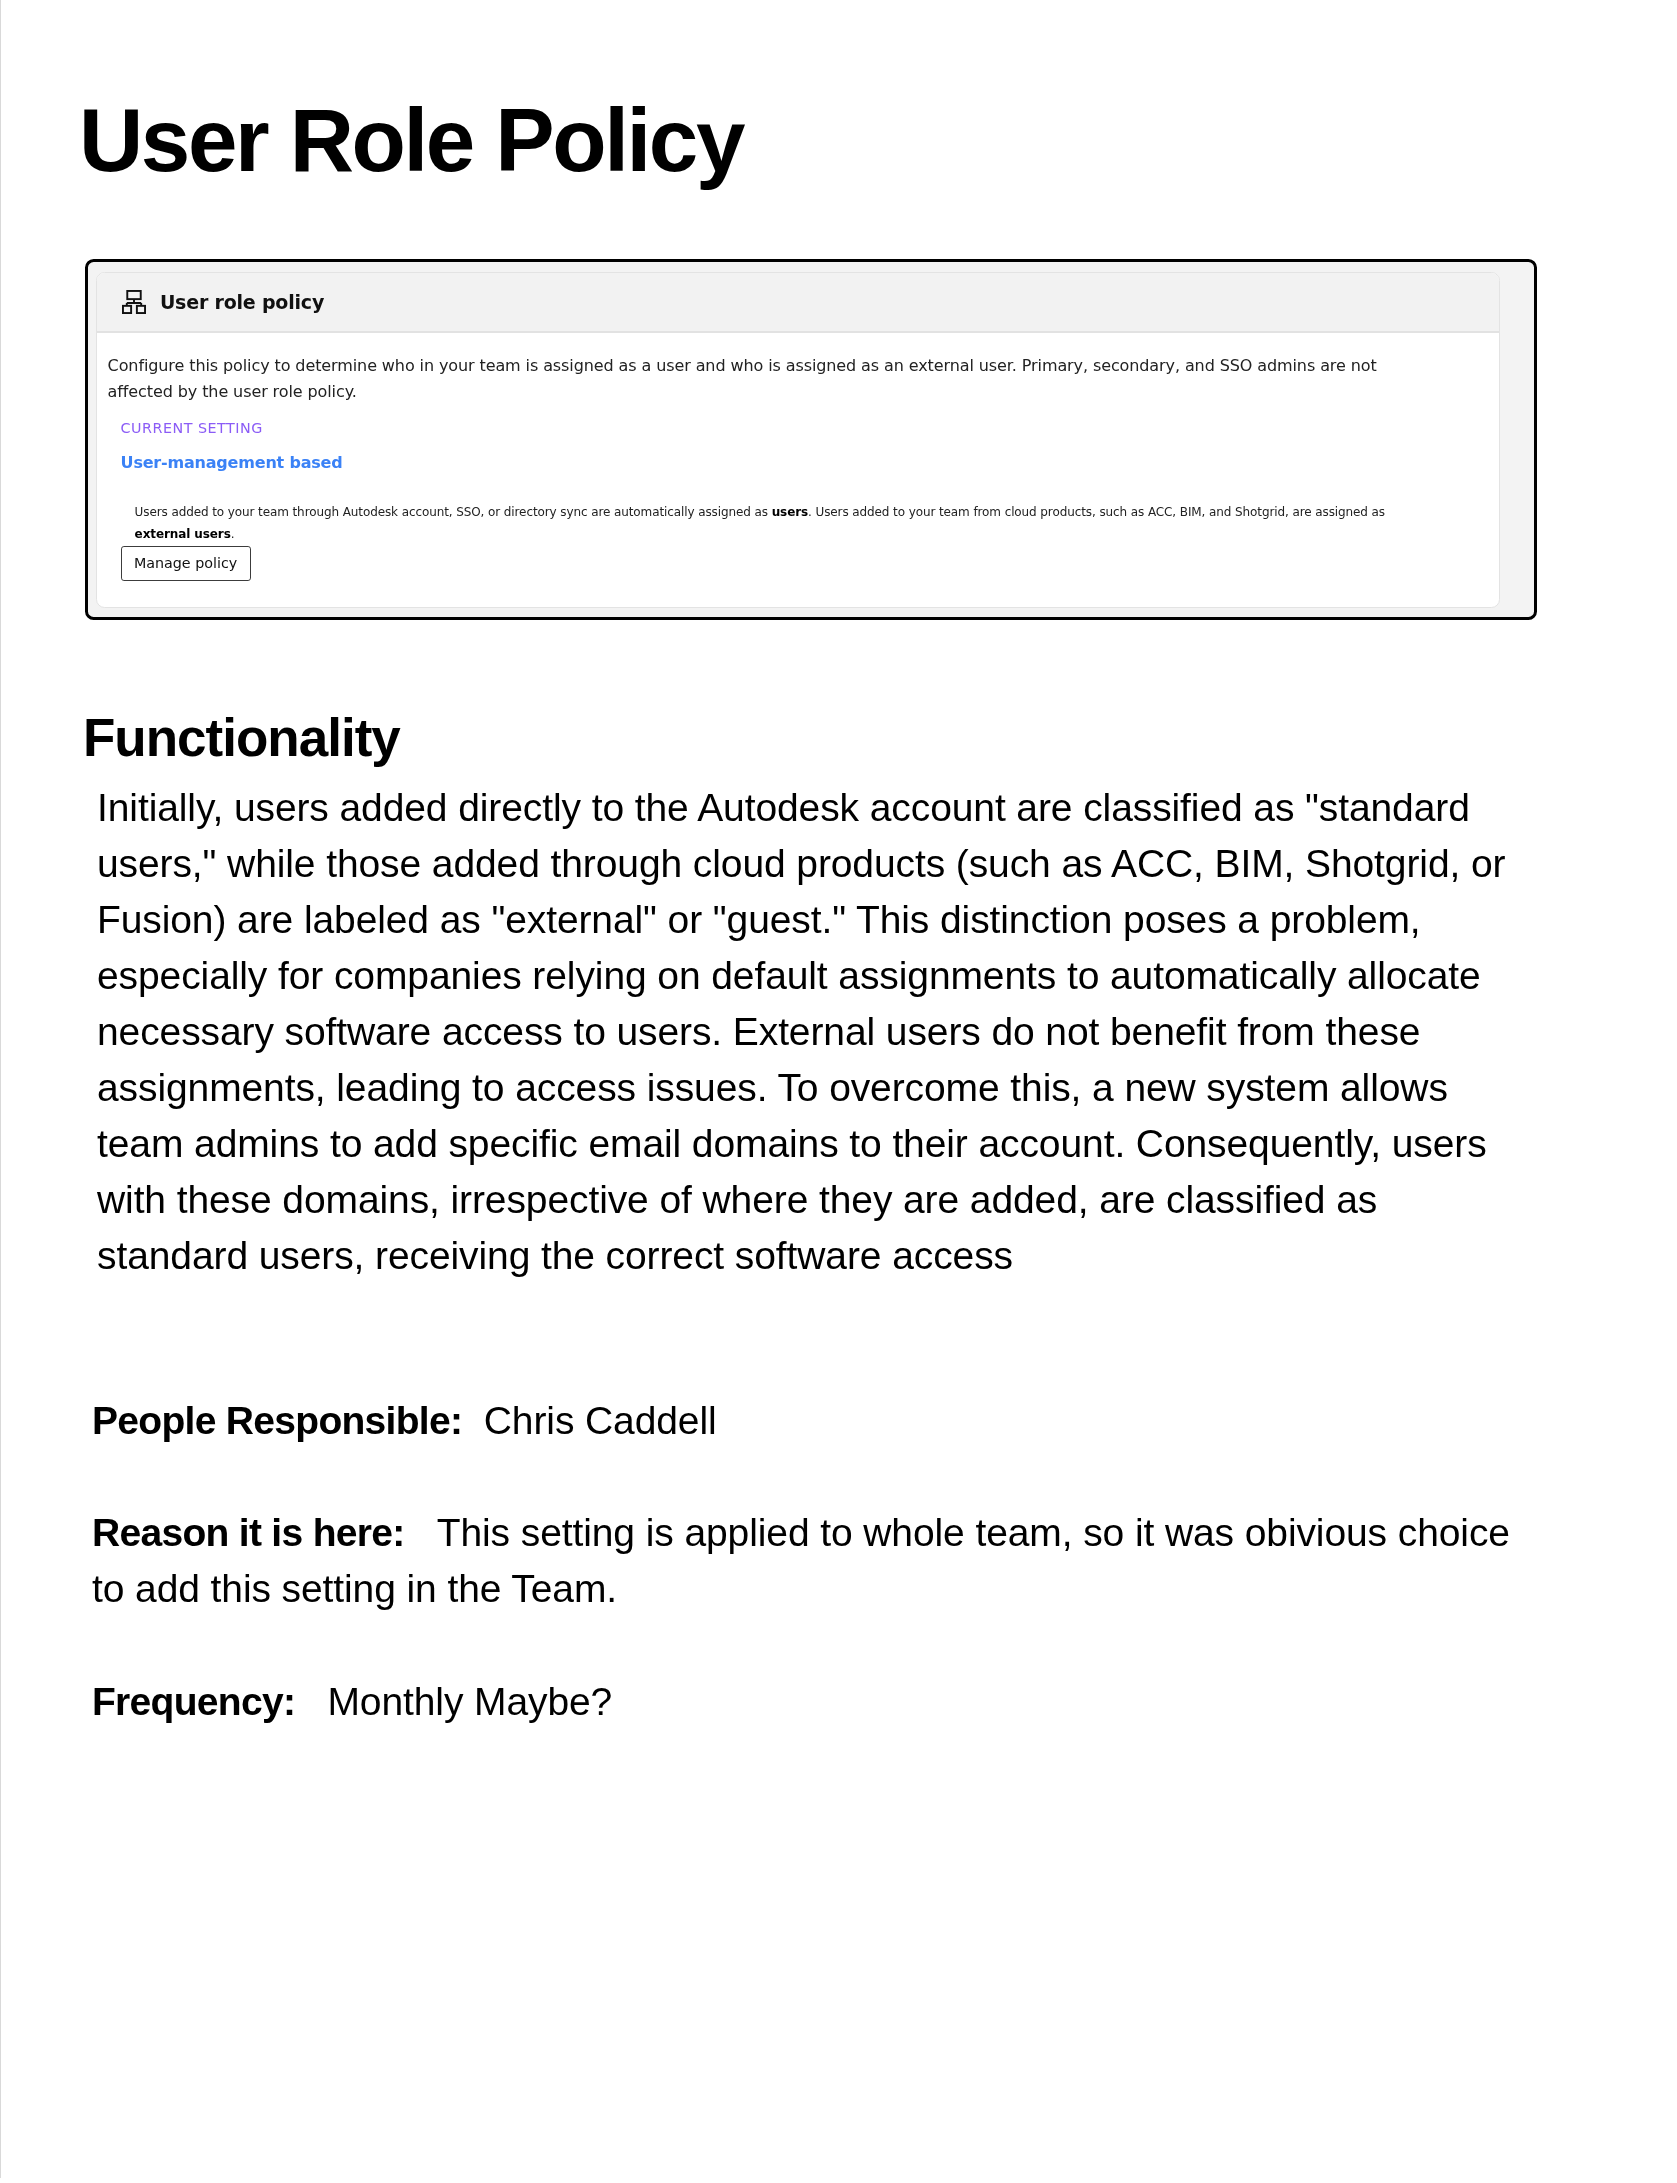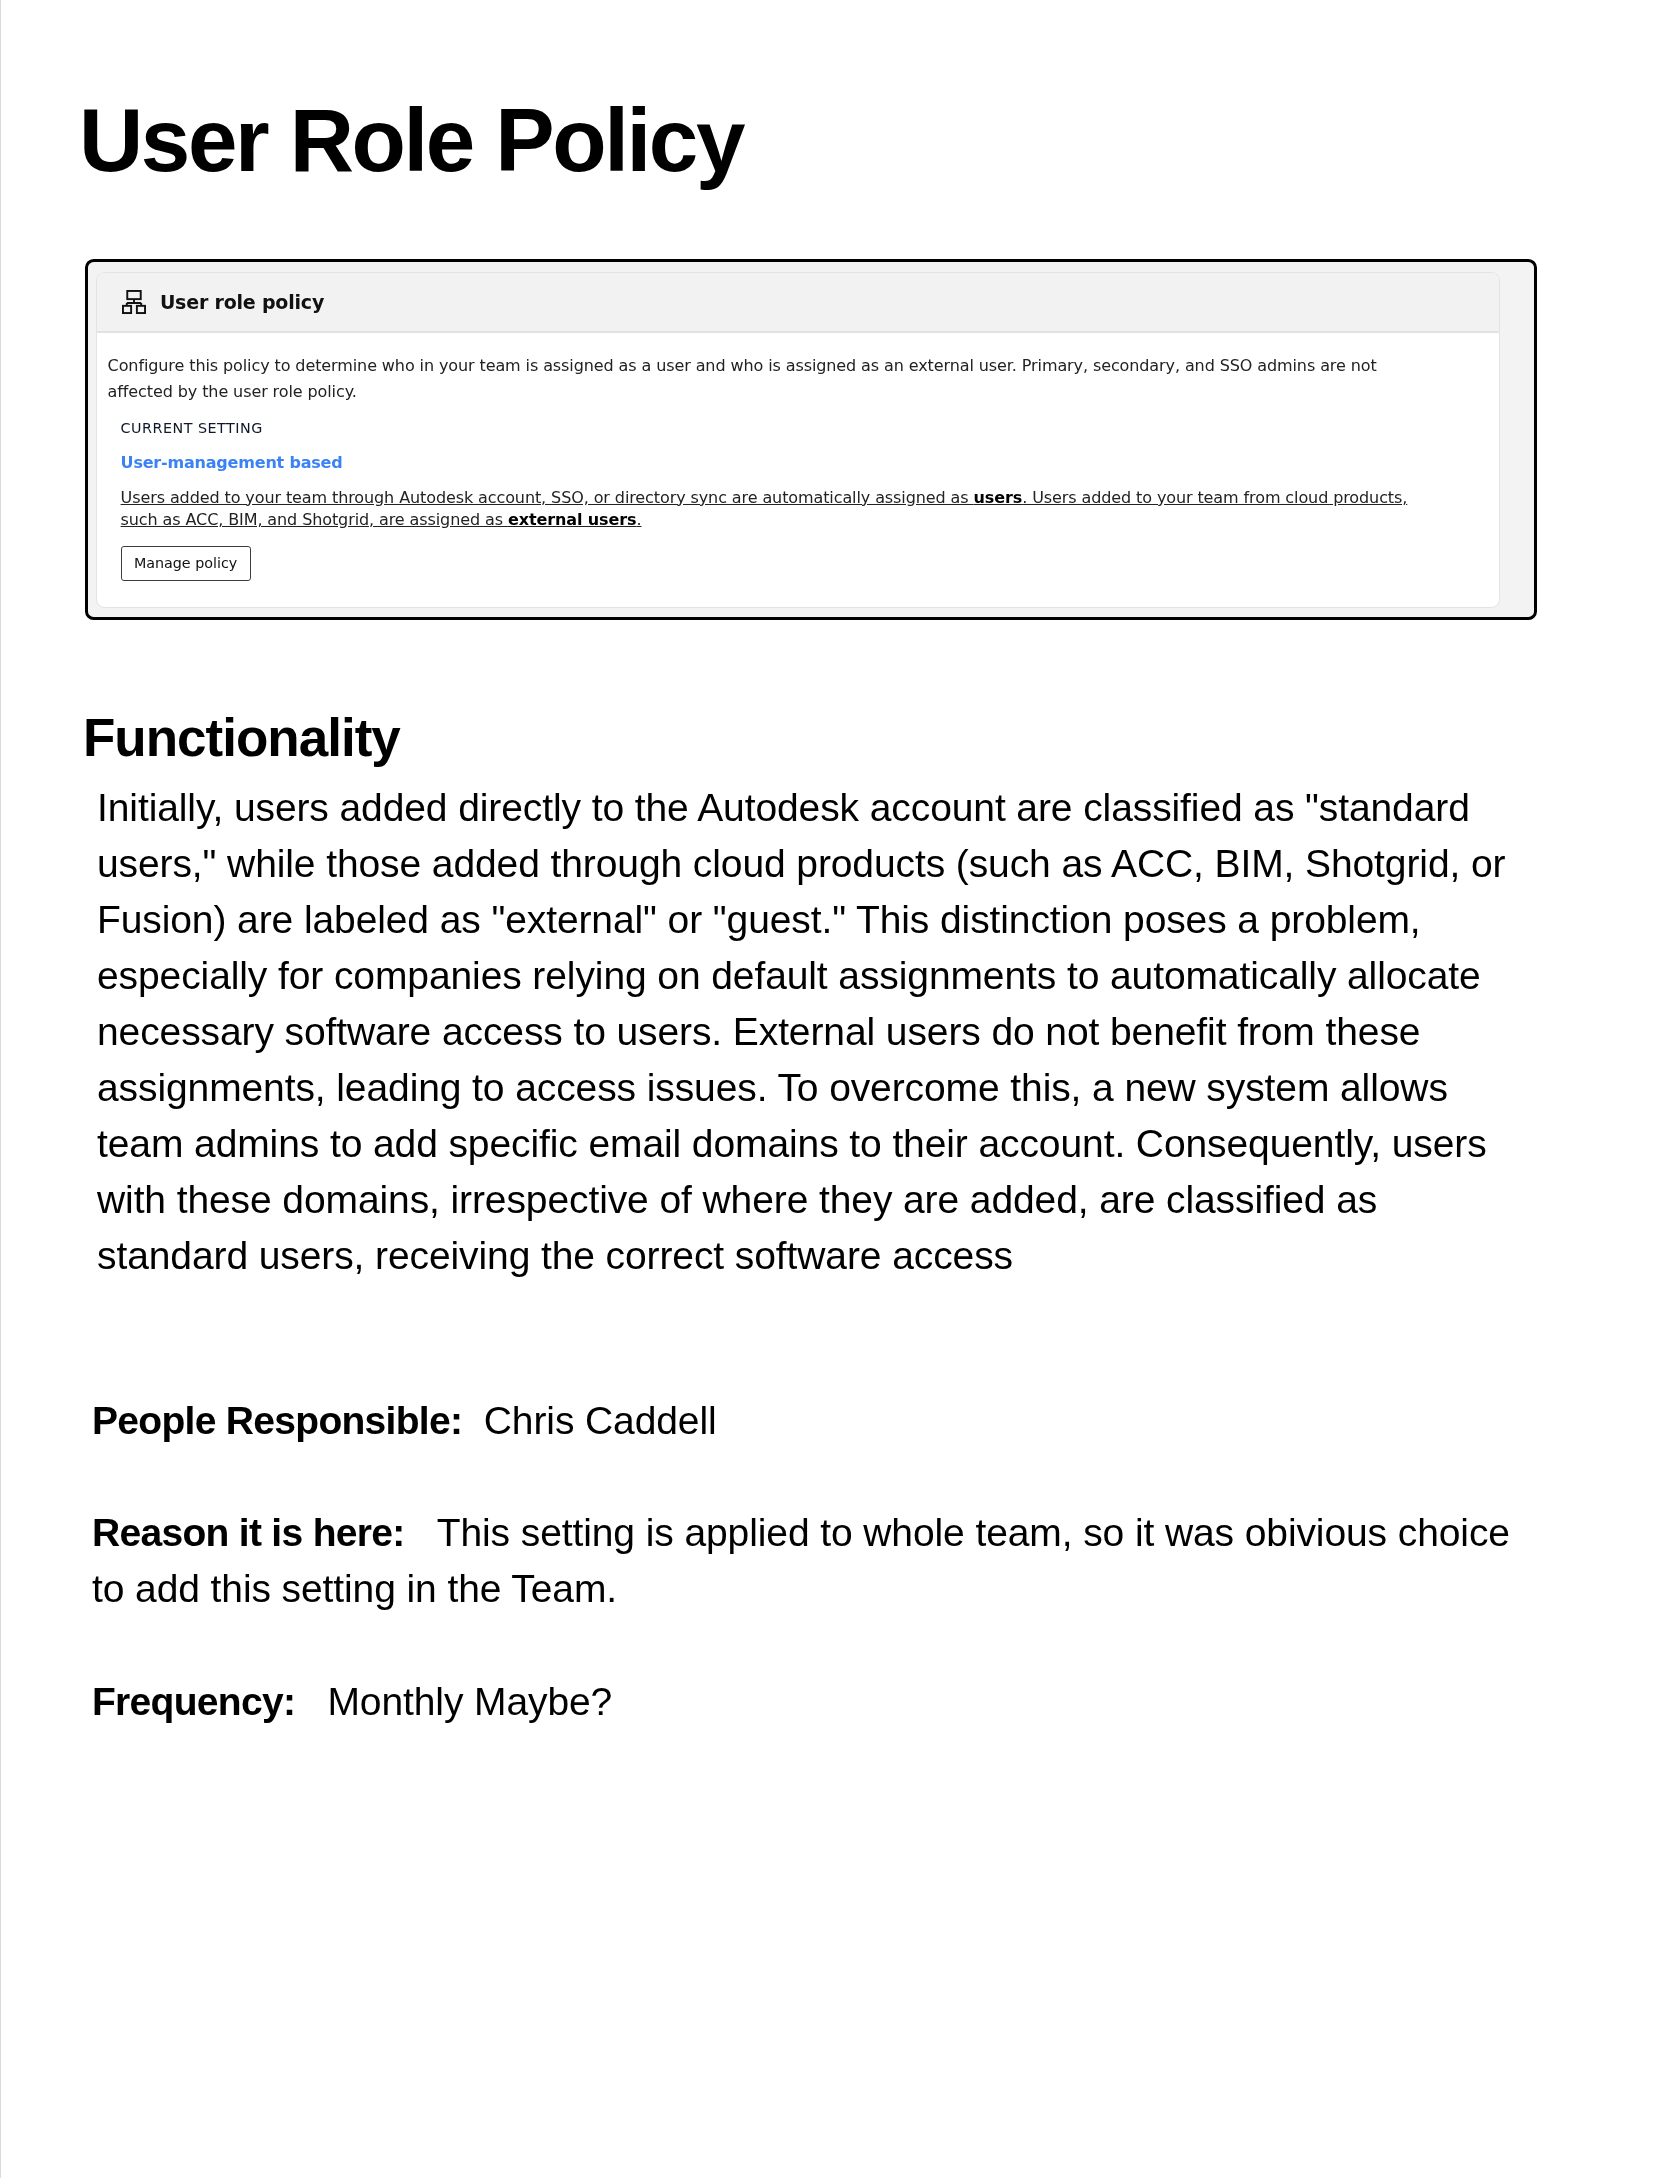--- a/index.html
+++ b/index.html
@@ -46,29 +46,29 @@
   .card-header .icon { width: 24px; height: 24px; margin-right: 14.3px; display: inline-block; }
   .card-header .title { font-size: 19px; font-weight: 600; color: #111; letter-spacing: -0.2px; }
   .card-body { position: relative; padding: 0 0 0 24px; }
   .desc {
     position: absolute; left: 11px; top: 20px; width: 1328px;
     font-size: 16px; line-height: 26px; color: #222; letter-spacing: -0.1px;
     margin: 0;
   }
   .cs-label {
     position: absolute; left: 24px; top: 87px;
-    font-size: 14.3px; color: #0f172a; letter-spacing: 0.5px; margin: 0;
+    font-size: 14.3px; color: #8b5cf6; letter-spacing: 0.5px; margin: 0;
   }
   .cs-value {
     position: absolute; left: 24px; top: 120px;
     font-size: 16px; font-weight: 700; color: #3b82f6; letter-spacing: -0.2px; margin: 0;
   }
   .cs-desc {
     position: absolute; left: 24px; top: 154px; width: 1299px;
-    font-size: 16px; line-height: 22.4px; color: #222; letter-spacing: -0.1px; margin: 0; text-decoration: underline;
+    font-size: 12px; line-height: 22.4px; color: #222; letter-spacing: -0.1px; margin: 14px;
   }
   .cs-desc b { color: #000; }
   .manage-btn {
     position: absolute; left: 24px; top: 213px;
     width: 130px; height: 35px; box-sizing: border-box;
     border: 1.4px solid #3c3c3c; border-radius: 2.9px; background: #fff;
     font-family: "DejaVu Sans", sans-serif;
     font-size: 14.3px; color: #111; padding: 0; cursor: pointer;
   }
   

